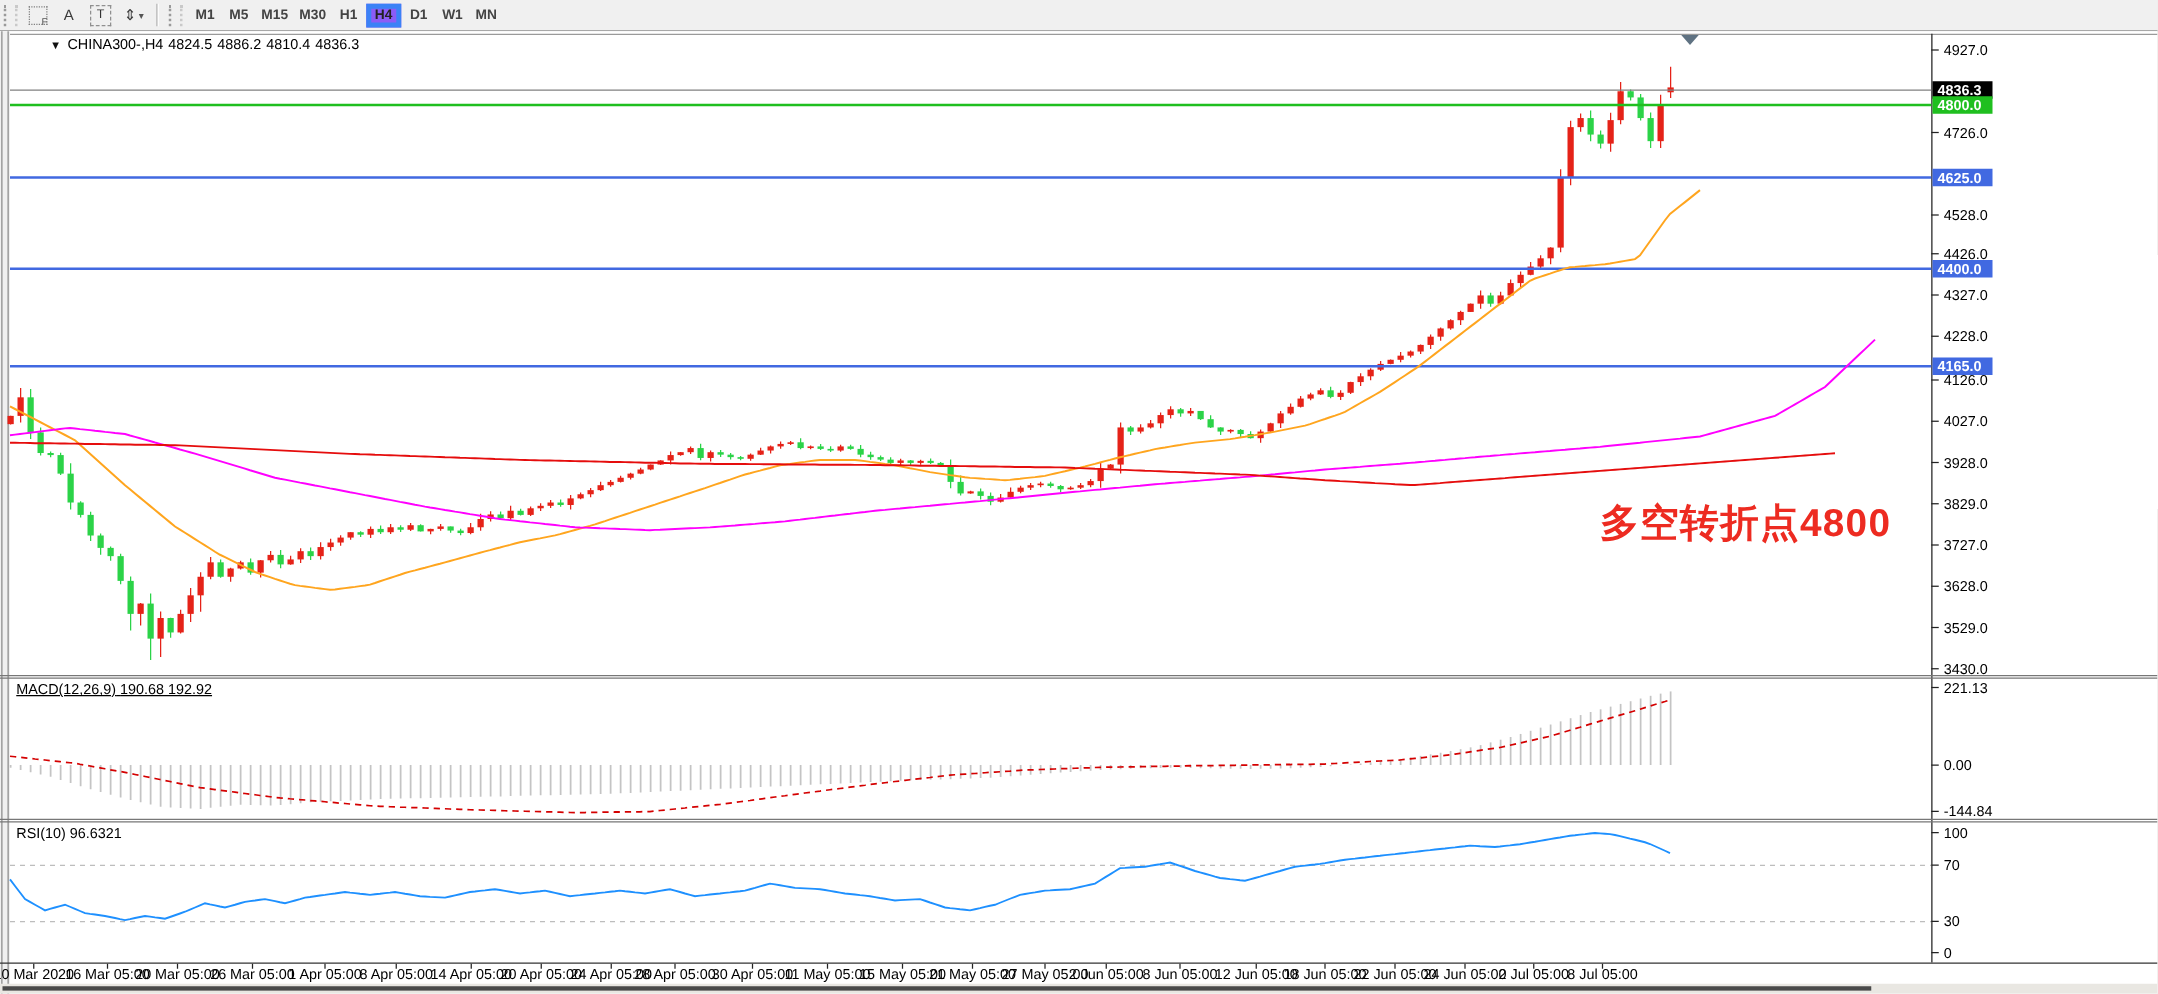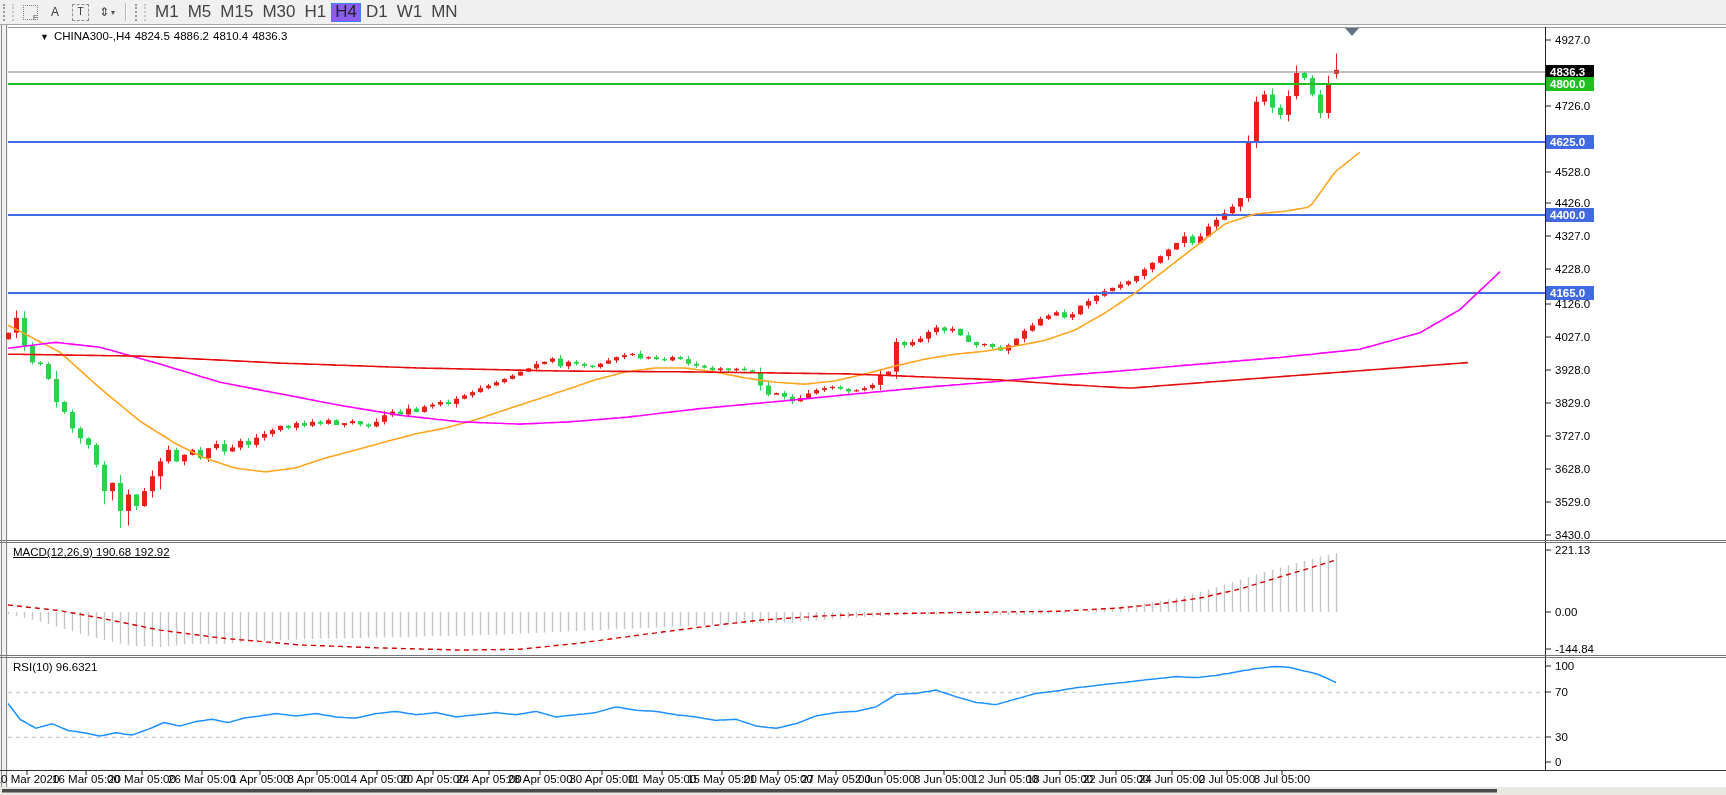--- a/index.html
+++ b/index.html
@@ -6,22 +6,22 @@
   body{width:1726px;height:795px;position:relative;overflow:hidden;
        font-family:"Liberation Sans","DejaVu Sans",sans-serif;-webkit-font-smoothing:antialiased;}
   .window{position:absolute;inset:0;background:#ffffff;}
   
   .toolbar{position:absolute;left:0;top:0;width:1726px;height:25px;background:#f0f0f0;
            border-bottom:1px solid #a8a8a8;display:flex;align-items:center;gap:2px;box-sizing:border-box;}
   .grip{width:7px;height:17px;margin:0 3px;border-left:2px dotted #9a9a9a;border-right:2px dotted #c9c9c9;}
   .tbtn{height:20px;min-width:22px;padding:0 3px;display:flex;align-items:center;justify-content:center;
         font-size:12px;color:#3a3a3a;background:transparent;border:1px solid transparent;cursor:default;
         box-sizing:border-box;}
-  .tf{font-size:17px;font-weight:normal;color:#444;min-width:26px;height:19px;}
-  .tf.active{background:#8b5cf6;border:1px solid #3b82f6;color:#222;}
+  .tf{font-size:11px;font-weight:bold;color:#444;min-width:26px;height:19px;}
+  .tf.active{background:#8b5cf6;border:4px solid #3b82f6;color:#222;}
   .icon-grid{width:13px;height:13px;border:1px dotted #808080;position:relative;font-size:7px;color:#555;}
   .icon-grid i{position:absolute;right:-1px;bottom:-3px;font-style:normal;font-size:8px;}
   .icon-T{width:15px;height:15px;border:1px dashed #909090;font-size:10px;line-height:14px;text-align:center;color:#333;}
   .caret{font-size:8px;color:#555;margin-left:2px;}
   .vsep{width:1px;height:18px;background:#b5b5b5;margin:0 4px;box-shadow:1px 0 0 #fff;}
   
   .ohlc-header{position:absolute;left:14px;top:30px;font-size:11.5px;color:#000;white-space:nowrap;z-index:5;margin-left:26px;}
   .ohlc-header .dd{font-size:9px;margin-right:5px;color:#111;}
   .ohlc-header span{margin-right:4px;}
   .ind-label{position:absolute;left:13px;font-size:11.5px;color:#000;white-space:nowrap;z-index:5;}
@@ -718,13 +718,14 @@
   </div>
 
   <div class="ind-label" style="top:546px;text-decoration:underline;">
     <span>MACD(12,26,9)</span>&nbsp;<span>190.68 192.92</span>
   </div>
 
   <div class="ind-label" style="top:661px;">
     <span>RSI(10)</span>&nbsp;<span>96.6321</span>
   </div>
 
+  <div class="annotation">多空转折点4800</div>
 </div>
 
 </body></html>

